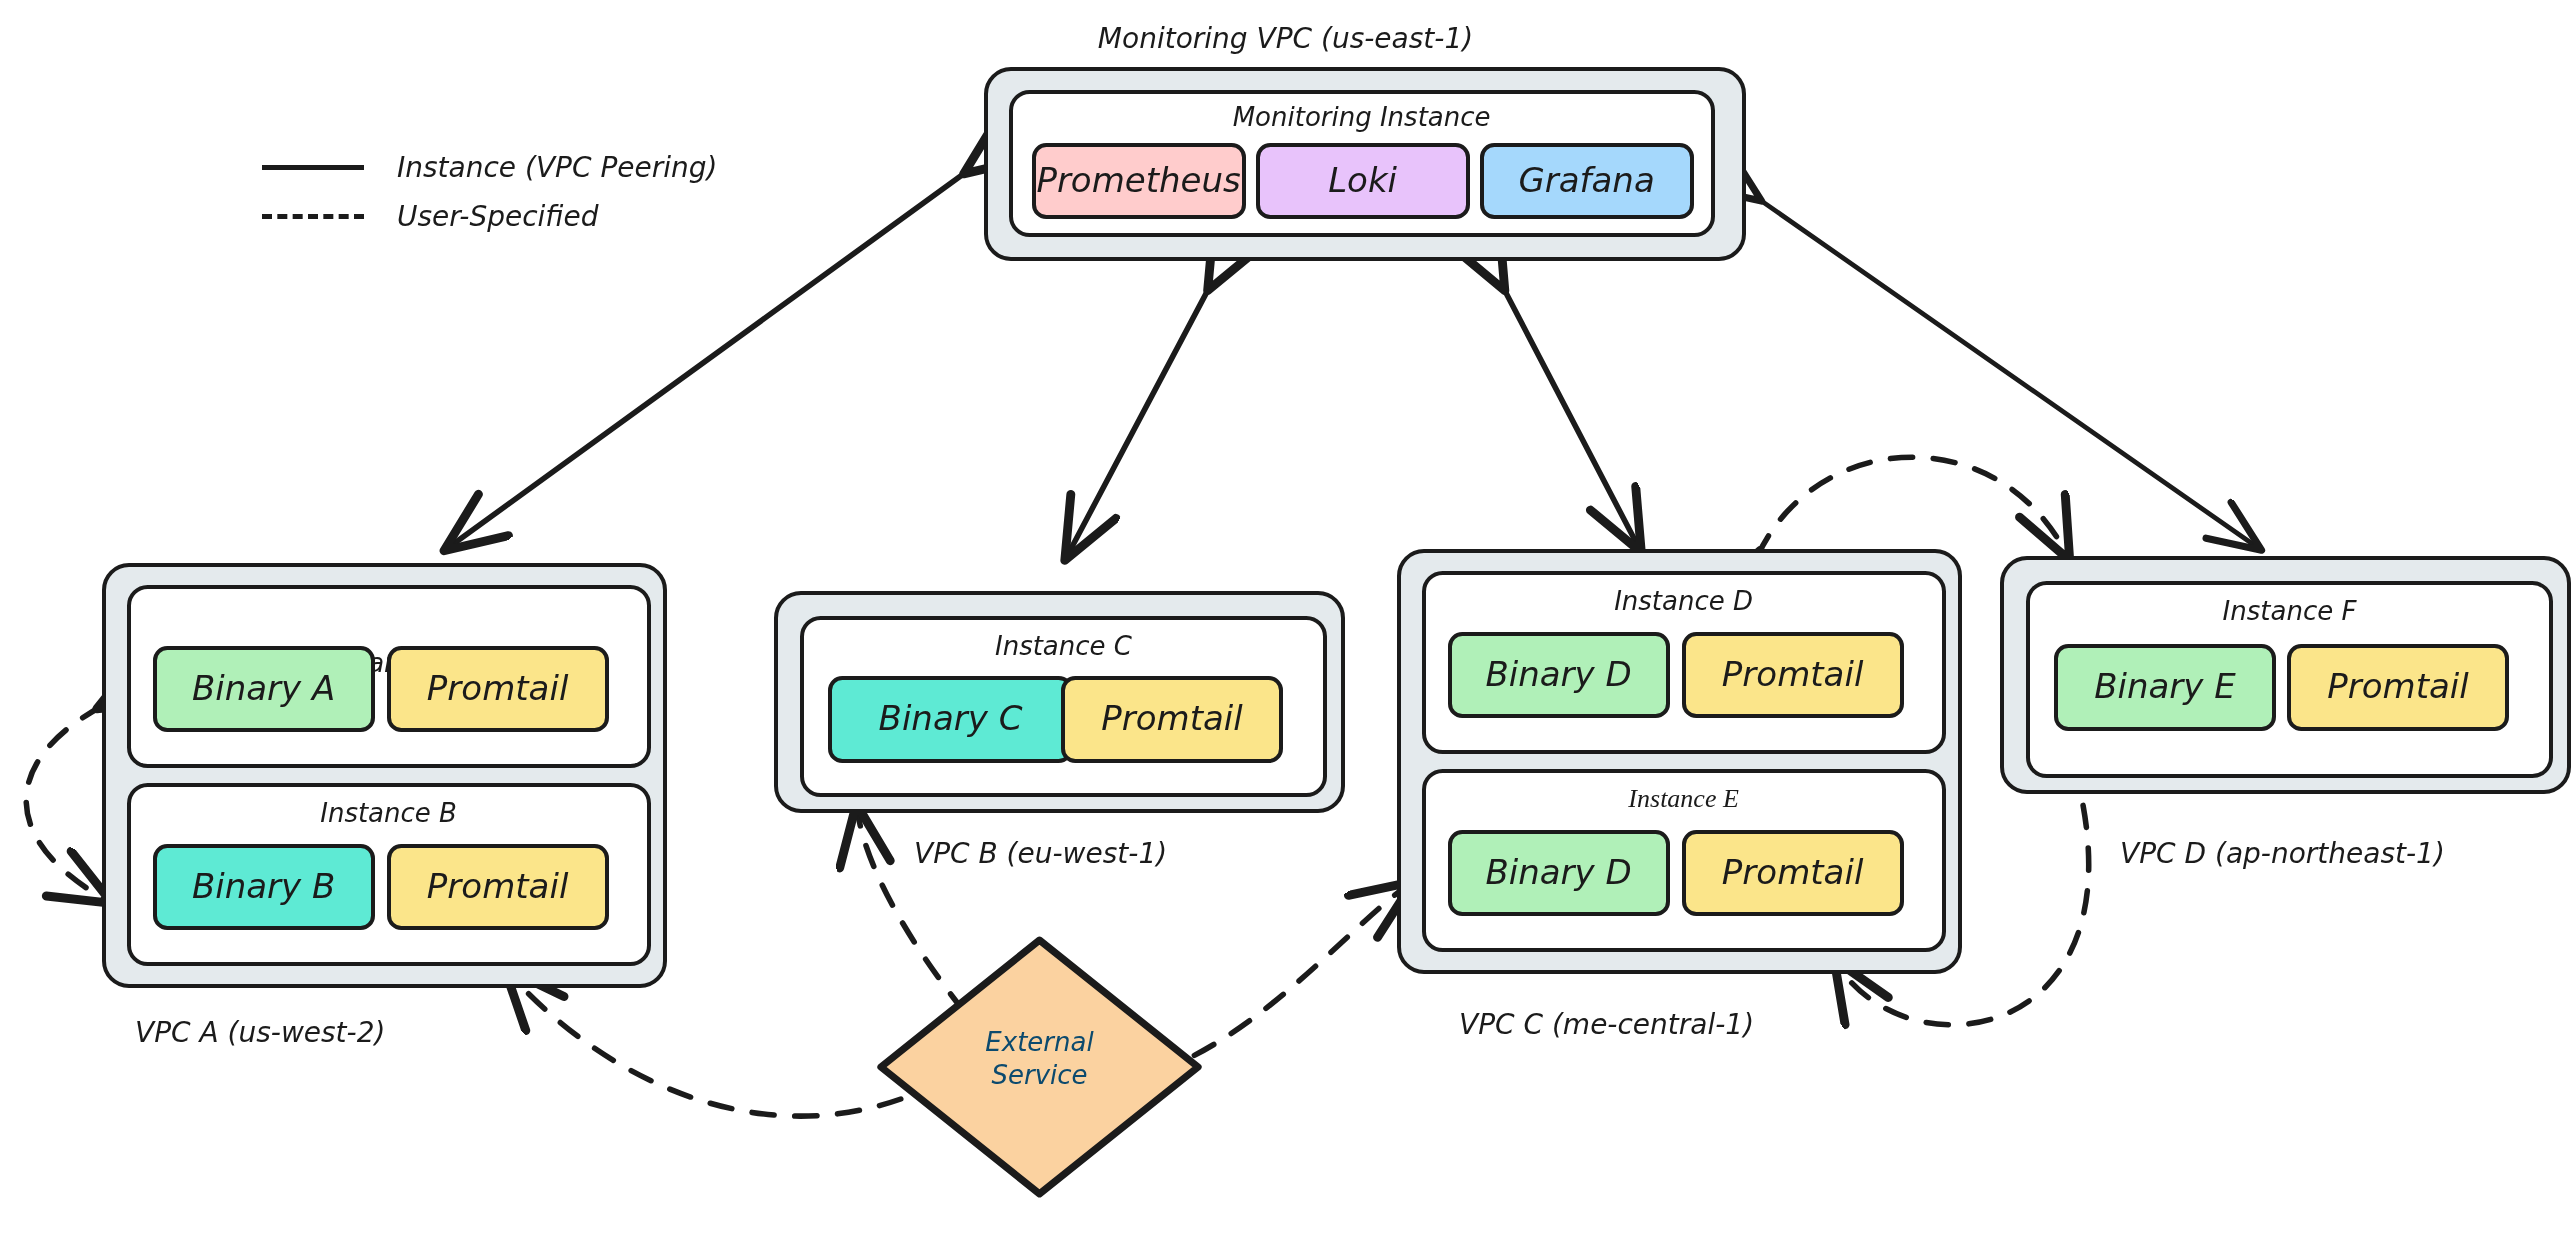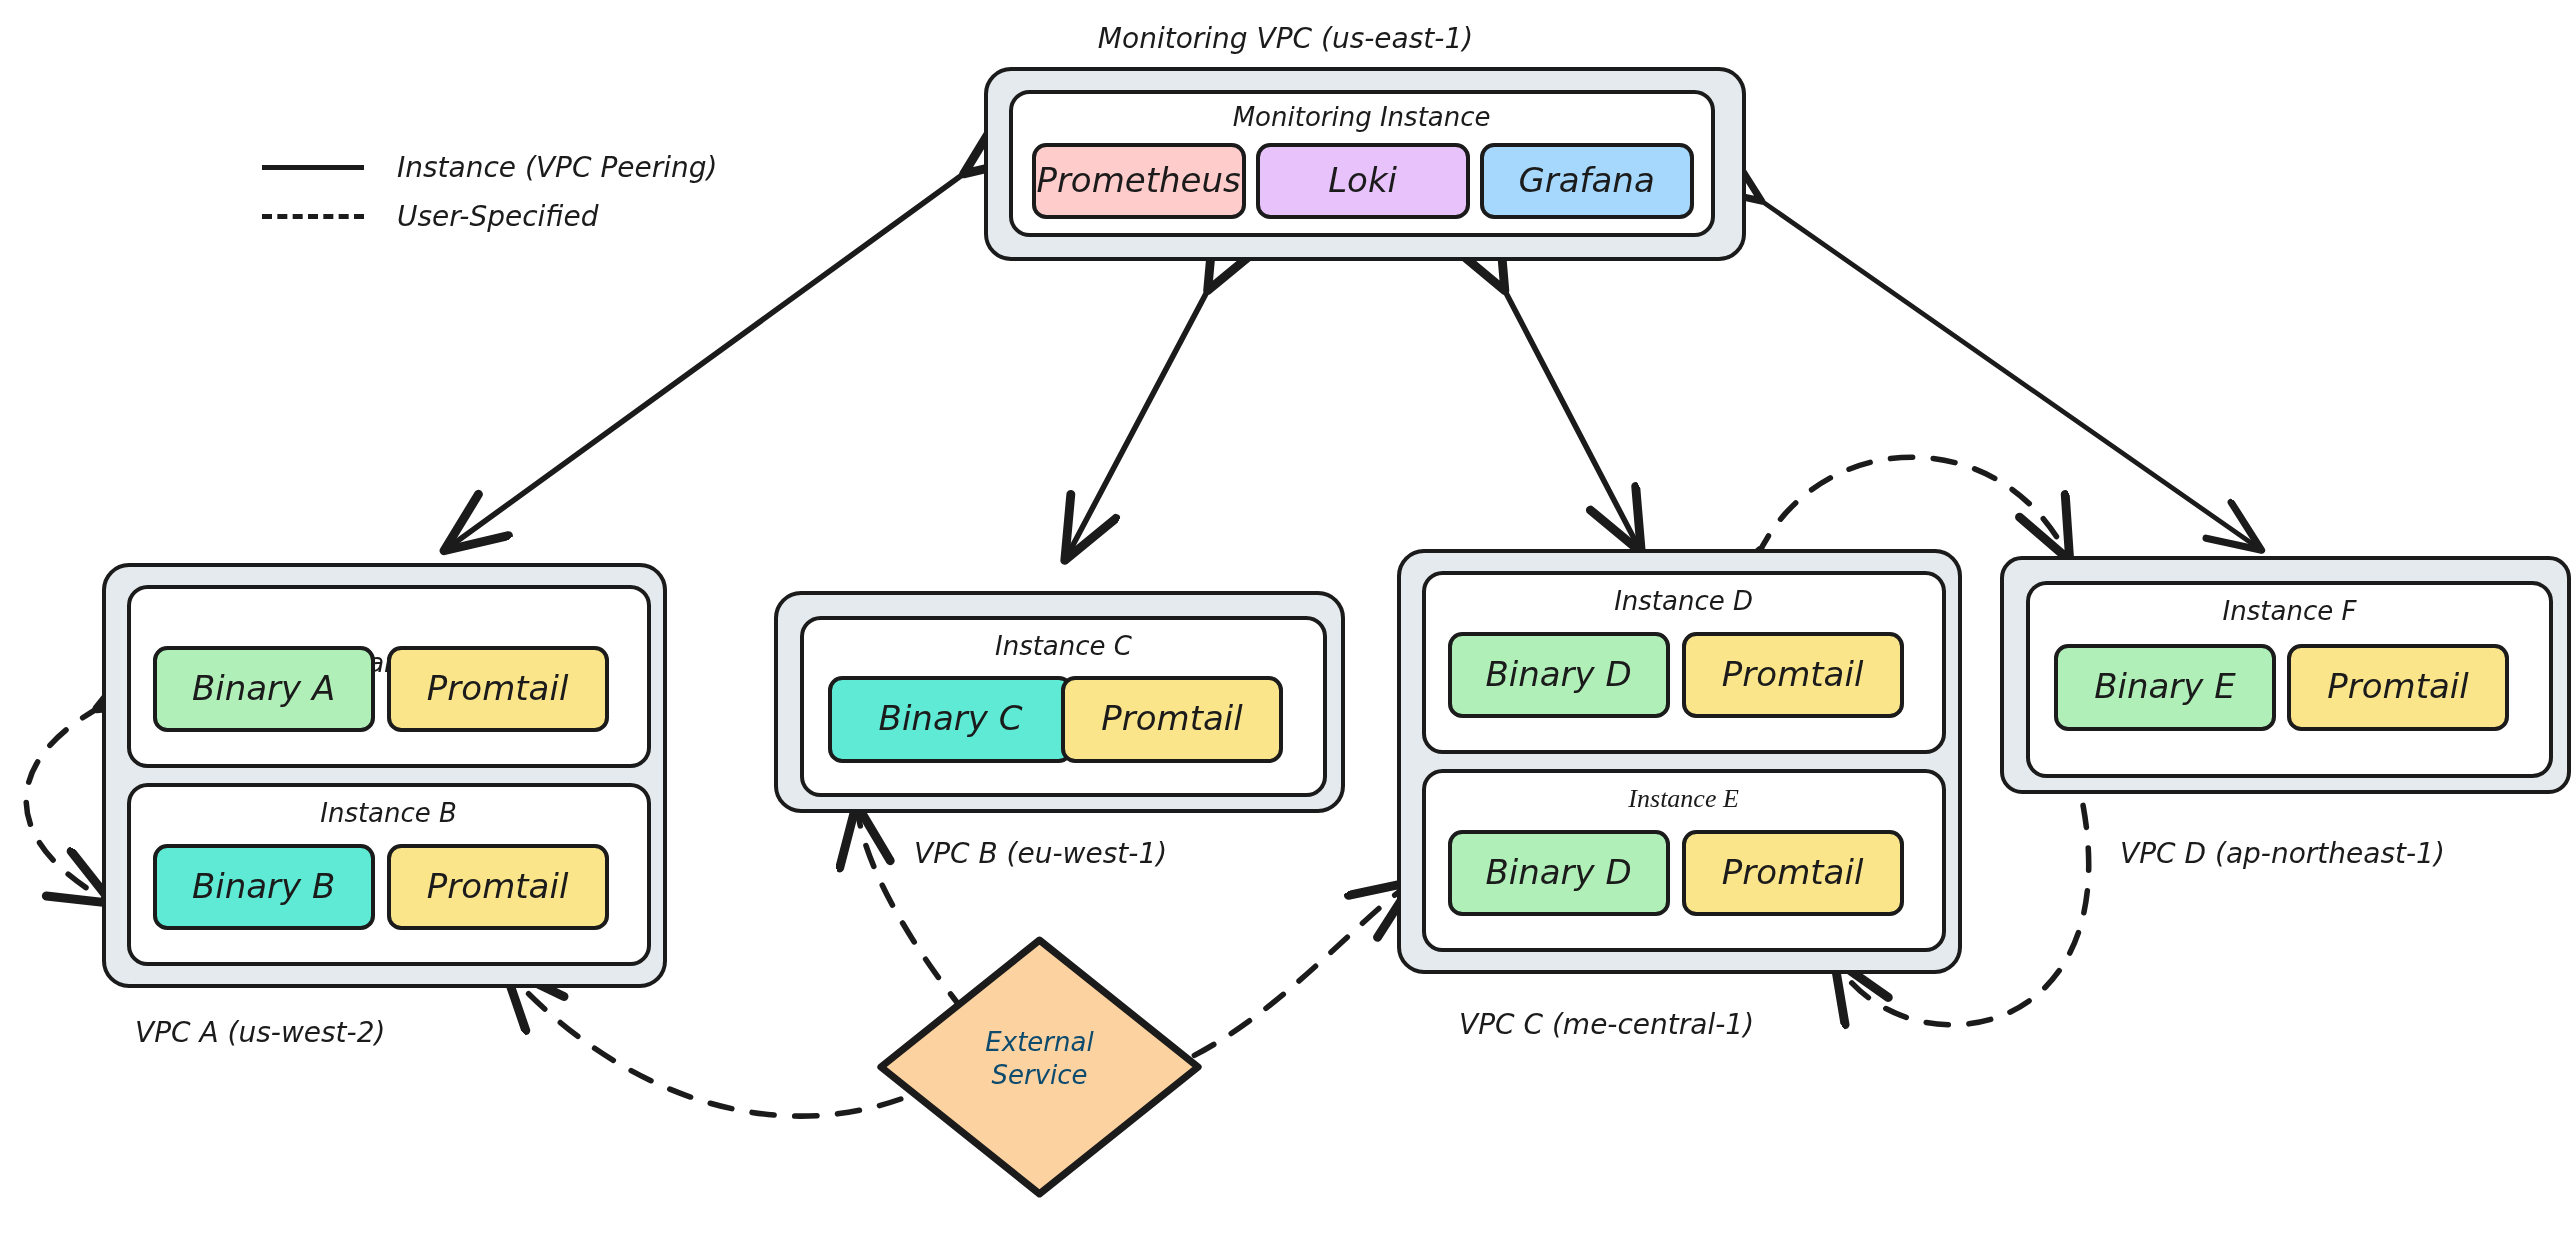--- a/index.html
+++ b/index.html
@@ -256,21 +256,21 @@
       </div>
 
       <div class="instance" style="left:20.6px; top:216px; width:524px; height:183px;">
         <div class="instance-title" style="top:11px;font-family:Liberation Serif, serif;">Instance E</div>
         <div class="chip" style="left:22px; top:57px; width:222px; height:86px; background:#b0f0b8;">Binary D</div>
         <div class="chip" style="left:256px; top:57px; width:222px; height:86px; background:#fbe58a;">Promtail</div>
       </div>
     </div>
     <div class="vpc-title" style="left:1459px; top:1008px;">VPC C (me-central-1)</div>
 
-    <div class="vpc" style="left:2000px; top:556px; width:571px; height:238px;border-radius:22px;">
+    <div class="vpc" style="left:2000px; top:556px; width:571px; height:238px;">
 
       <div class="instance" style="left:22px; top:20.6px; width:527px; height:197px;">
         <div class="instance-title" style="top:11px;">Instance F</div>
         <div class="chip" style="left:24px; top:59px; width:222px; height:87px; background:#b0f0b8;">Binary E</div>
         <div class="chip" style="left:257px; top:59px; width:222px; height:87px; background:#fbe58a;">Promtail</div>
       </div>
     </div>
     <div class="vpc-title" style="left:2120px; top:837px;">VPC D (ap-northeast-1)</div>
 
     <div class="diamond-wrap" style="left:873px; top:932px; width:333px; height:270px;">

